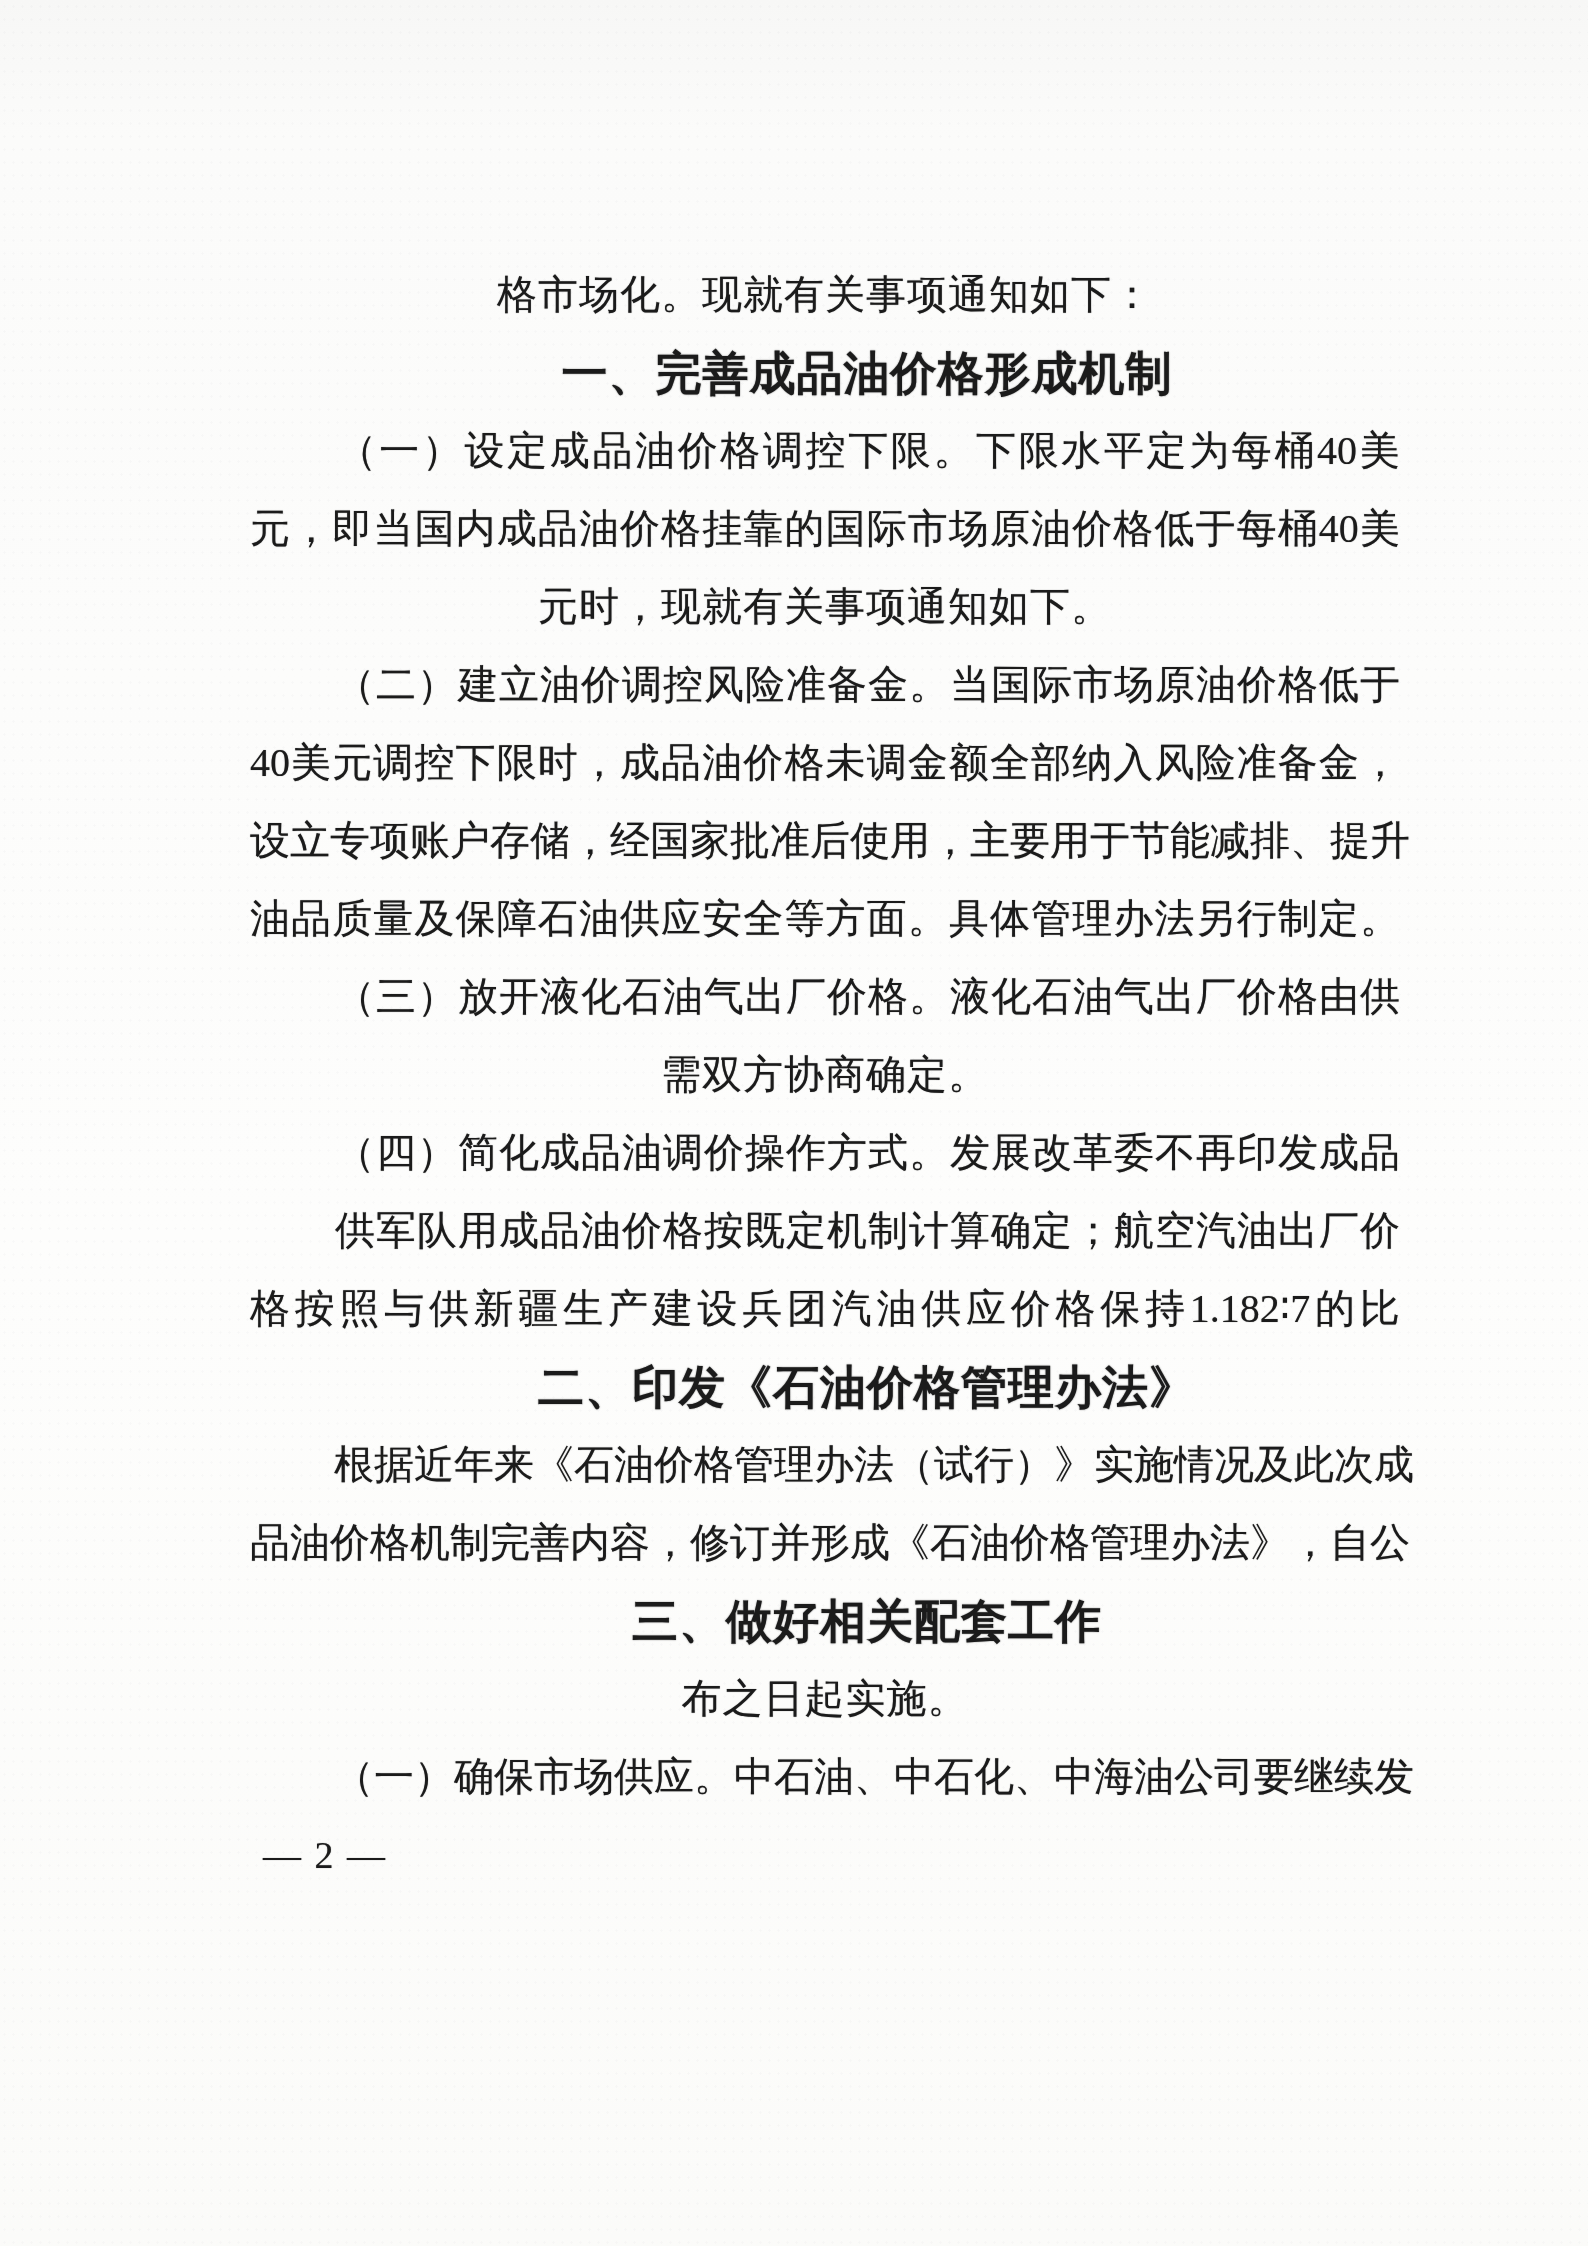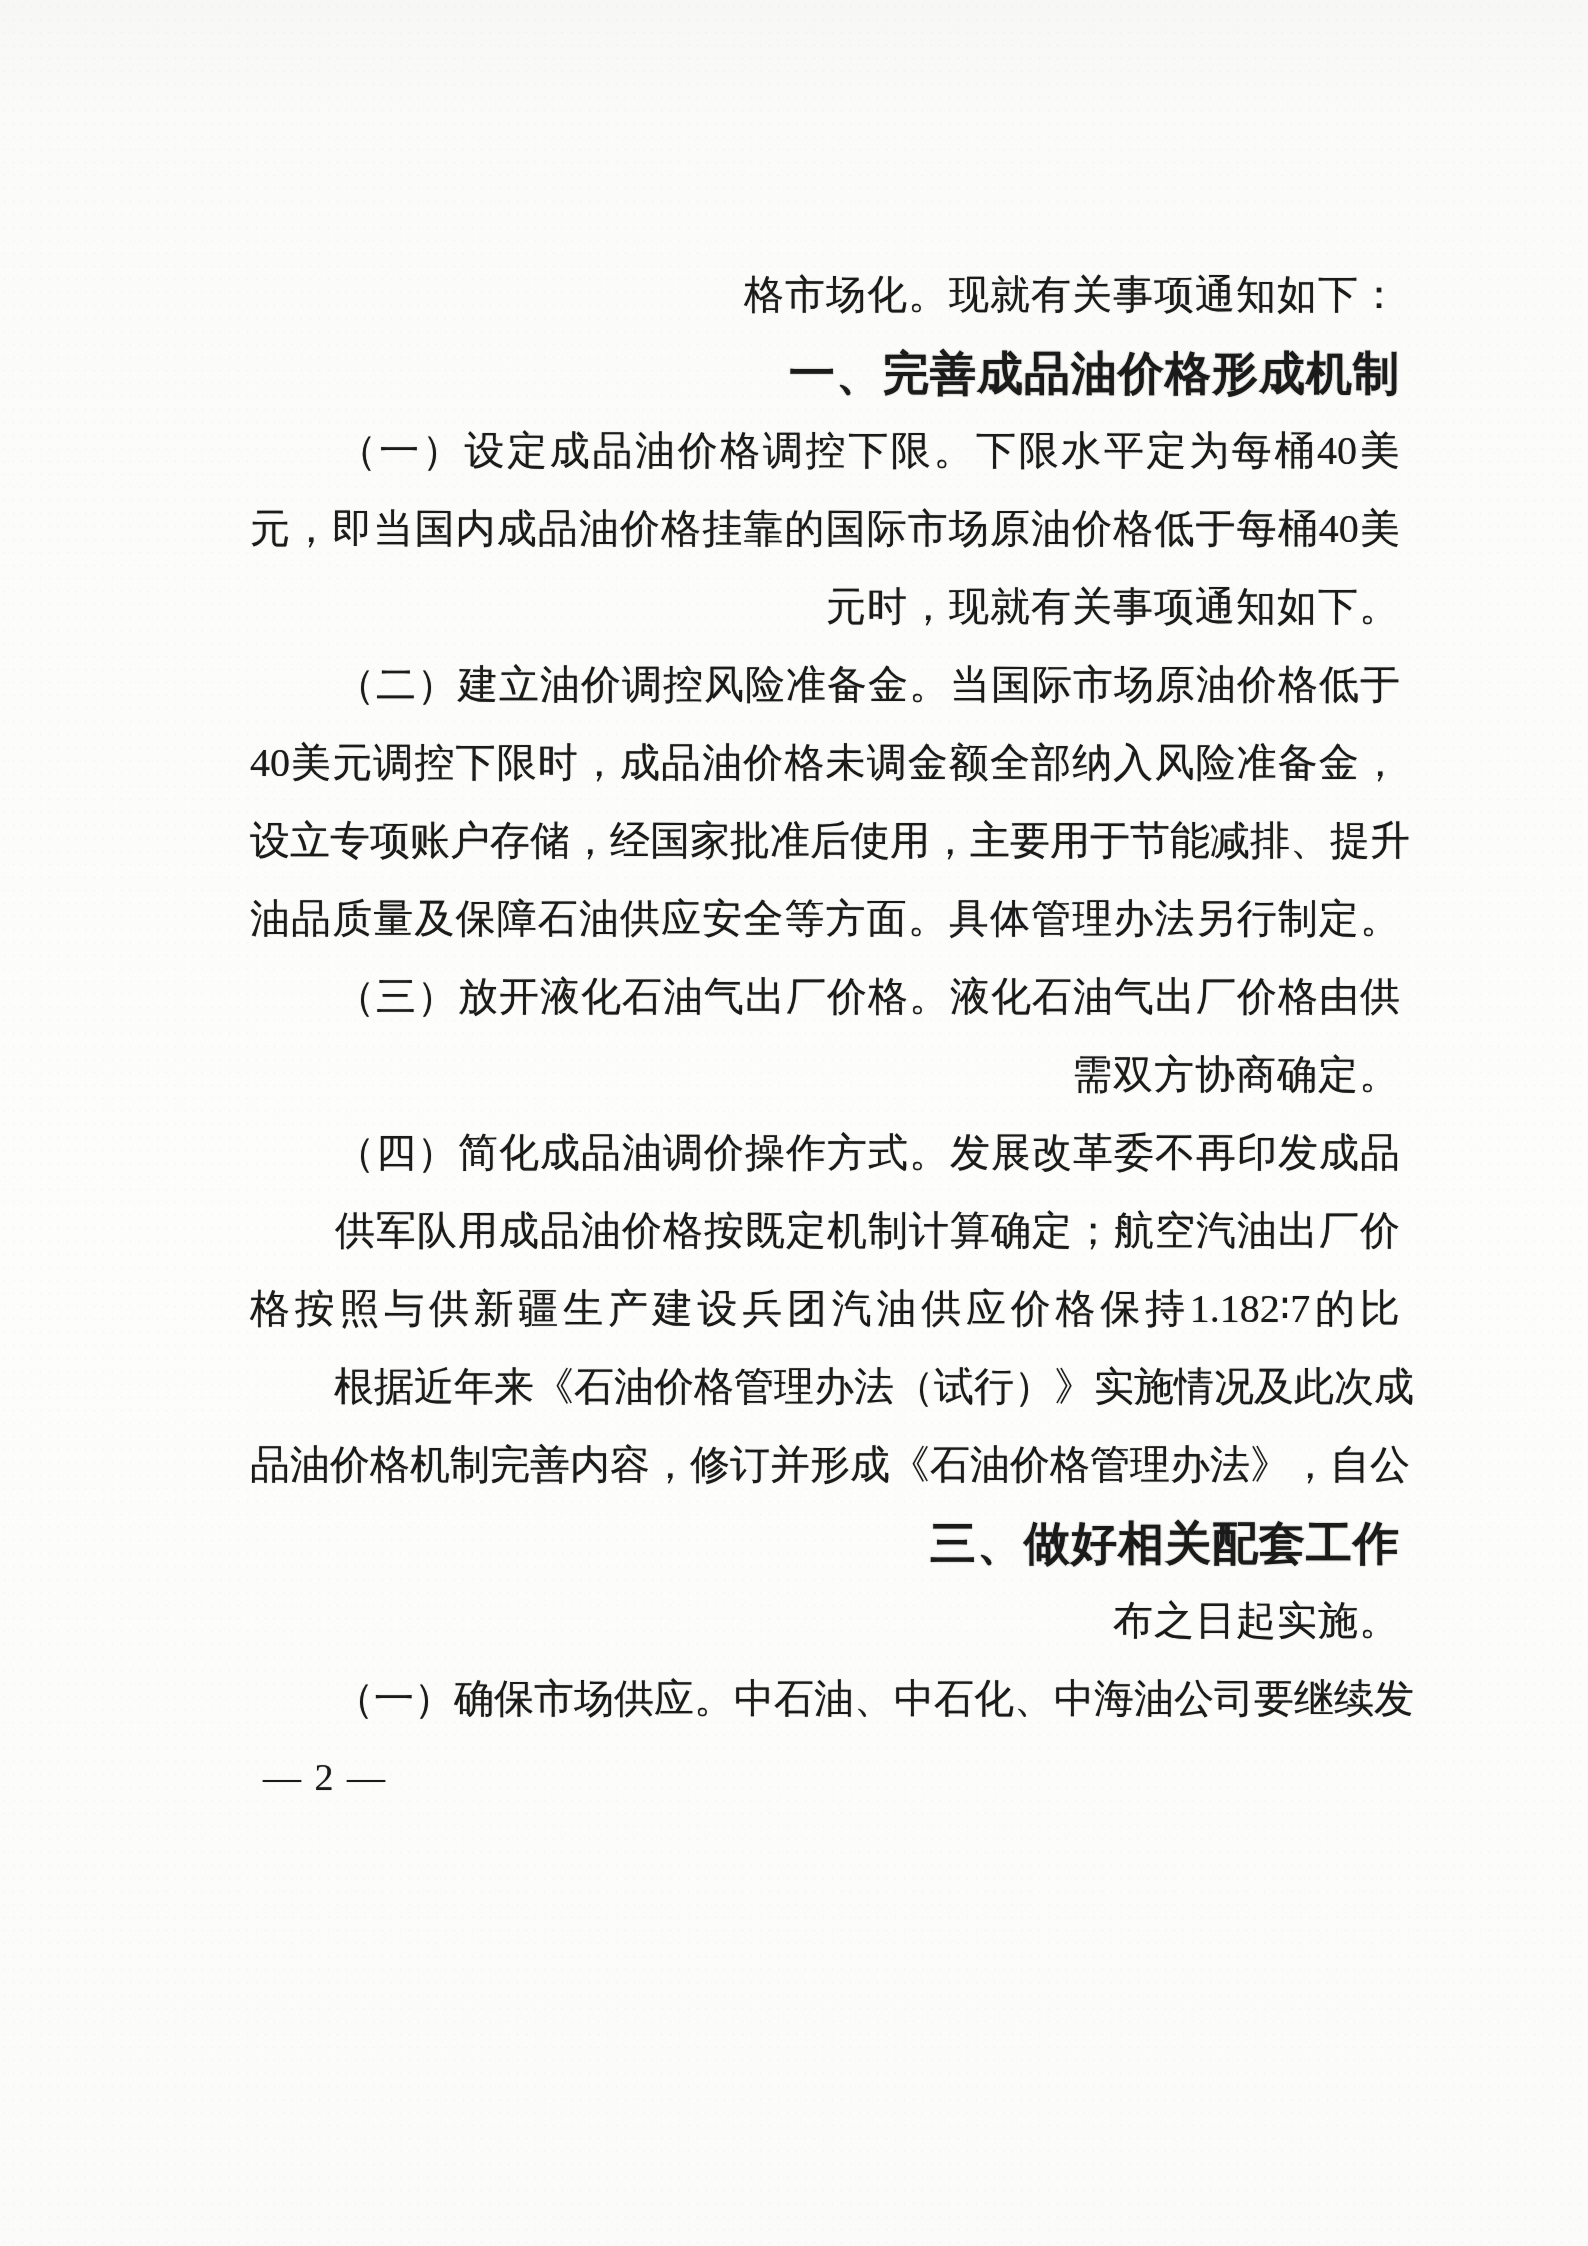--- a/index.html
+++ b/index.html
@@ -32,21 +32,21 @@
     height:78px;
     display:flex;
     align-items:center;
     justify-content:space-between;
     font-size:40px;
     line-height:78px;
     white-space:pre;
     text-shadow:0 0 1px rgba(15,15,15,0.55);
   }
   .line:not(.justify){
-    justify-content:flex-end;
+    justify-content:center;
   }
   .line .run{letter-spacing:1px;}
   .line.heading{
     font-family:"Liberation Sans","DejaVu Sans",sans-serif;
     font-weight:700;
     font-size:46px;
     text-shadow:0 0 1.5px rgba(10,10,10,0.6);
   }
   .indent{
     flex:0 0 84px;
@@ -75,20 +75,21 @@
         <div class="line body"><span class="run">元时，现就有关事项通知如下。</span></div>
         <div class="line body justify"><span class="indent"></span><span>（</span><span>二</span><span>）</span><span>建</span><span>立</span><span>油</span><span>价</span><span>调</span><span>控</span><span>风</span><span>险</span><span>准</span><span>备</span><span>金</span><span>。</span><span>当</span><span>国</span><span>际</span><span>市</span><span>场</span><span>原</span><span>油</span><span>价</span><span>格</span><span>低</span><span>于</span></div>
         <div class="line body justify"><span>40</span><span>美</span><span>元</span><span>调</span><span>控</span><span>下</span><span>限</span><span>时</span><span>，</span><span>成</span><span>品</span><span>油</span><span>价</span><span>格</span><span>未</span><span>调</span><span>金</span><span>额</span><span>全</span><span>部</span><span>纳</span><span>入</span><span>风</span><span>险</span><span>准</span><span>备</span><span>金</span><span>，</span></div>
         <div class="line body justify"><span>设</span><span>立</span><span>专</span><span>项</span><span>账</span><span>户</span><span>存</span><span>储</span><span>，</span><span>经</span><span>国</span><span>家</span><span>批</span><span>准</span><span>后</span><span>使</span><span>用</span><span>，</span><span>主</span><span>要</span><span>用</span><span>于</span><span>节</span><span>能</span><span>减</span><span>排</span><span>、</span><span>提</span><span>升</span></div>
         <div class="line body justify"><span>油</span><span>品</span><span>质</span><span>量</span><span>及</span><span>保</span><span>障</span><span>石</span><span>油</span><span>供</span><span>应</span><span>安</span><span>全</span><span>等</span><span>方</span><span>面</span><span>。</span><span>具</span><span>体</span><span>管</span><span>理</span><span>办</span><span>法</span><span>另</span><span>行</span><span>制</span><span>定</span><span>。</span></div>
         <div class="line body justify"><span class="indent"></span><span>（</span><span>三</span><span>）</span><span>放</span><span>开</span><span>液</span><span>化</span><span>石</span><span>油</span><span>气</span><span>出</span><span>厂</span><span>价</span><span>格</span><span>。</span><span>液</span><span>化</span><span>石</span><span>油</span><span>气</span><span>出</span><span>厂</span><span>价</span><span>格</span><span>由</span><span>供</span></div>
         <div class="line body"><span class="run">需双方协商确定。</span></div>
         <div class="line body justify"><span class="indent"></span><span>（</span><span>四</span><span>）</span><span>简</span><span>化</span><span>成</span><span>品</span><span>油</span><span>调</span><span>价</span><span>操</span><span>作</span><span>方</span><span>式</span><span>。</span><span>发</span><span>展</span><span>改</span><span>革</span><span>委</span><span>不</span><span>再</span><span>印</span><span>发</span><span>成</span><span>品</span></div>
         <div class="line body justify"><span class="indent"></span><span>供</span><span>军</span><span>队</span><span>用</span><span>成</span><span>品</span><span>油</span><span>价</span><span>格</span><span>按</span><span>既</span><span>定</span><span>机</span><span>制</span><span>计</span><span>算</span><span>确</span><span>定</span><span>；</span><span>航</span><span>空</span><span>汽</span><span>油</span><span>出</span><span>厂</span><span>价</span></div>
         <div class="line body justify"><span>格</span><span>按</span><span>照</span><span>与</span><span>供</span><span>新</span><span>疆</span><span>生</span><span>产</span><span>建</span><span>设</span><span>兵</span><span>团</span><span>汽</span><span>油</span><span>供</span><span>应</span><span>价</span><span>格</span><span>保</span><span>持</span><span>1.182∶7</span><span>的</span><span>比</span></div>
+        <div class="line heading"><span class="indent"></span><span class="run">二、印发《石油价格管理办法》</span></div>
         <div class="line body justify"><span class="indent"></span><span>根</span><span>据</span><span>近</span><span>年</span><span>来</span><span>《</span><span>石</span><span>油</span><span>价</span><span>格</span><span>管</span><span>理</span><span>办</span><span>法</span><span>（</span><span>试</span><span>行</span><span>）</span><span>》</span><span>实</span><span>施</span><span>情</span><span>况</span><span>及</span><span>此</span><span>次</span><span>成</span></div>
         <div class="line body justify"><span>品</span><span>油</span><span>价</span><span>格</span><span>机</span><span>制</span><span>完</span><span>善</span><span>内</span><span>容</span><span>，</span><span>修</span><span>订</span><span>并</span><span>形</span><span>成</span><span>《</span><span>石</span><span>油</span><span>价</span><span>格</span><span>管</span><span>理</span><span>办</span><span>法</span><span>》</span><span>，</span><span>自</span><span>公</span></div>
         <div class="line heading"><span class="indent"></span><span class="run">三、做好相关配套工作</span></div>
         <div class="line body"><span class="run">布之日起实施。</span></div>
         <div class="line body justify"><span class="indent"></span><span>（</span><span>一</span><span>）</span><span>确</span><span>保</span><span>市</span><span>场</span><span>供</span><span>应</span><span>。</span><span>中</span><span>石</span><span>油</span><span>、</span><span>中</span><span>石</span><span>化</span><span>、</span><span>中</span><span>海</span><span>油</span><span>公</span><span>司</span><span>要</span><span>继</span><span>续</span><span>发</span></div>
       </div>
     <div class="page-number">— 2 —</div>
   </div>
 </div>
 

